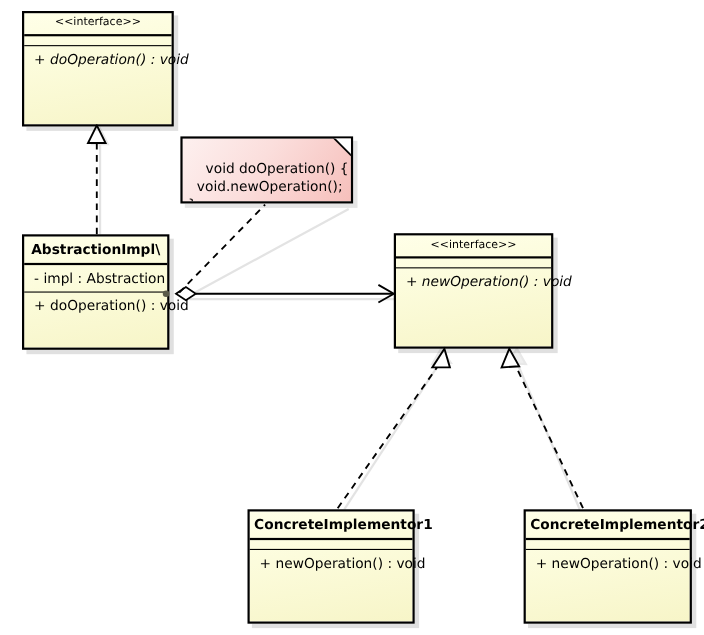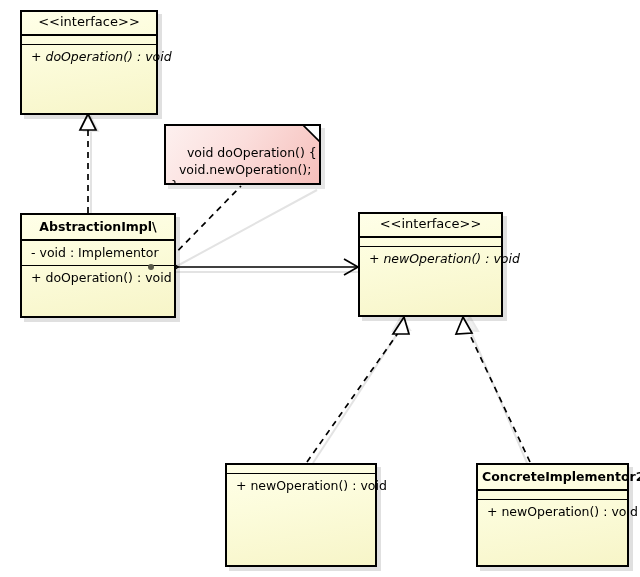--- a/index.html
+++ b/index.html
@@ -37,21 +37,21 @@
   }
   .uml-head {
     box-sizing: border-box;
     border-bottom: 2px solid #000000;
     text-align: center;
     padding: 3px 4px 4px 4px;
     line-height: 1.15;
   }
   .stereotype {
     display: block;
-    font-size: 13px;
+    font-size: 10px;
     color: #000;
     font-weight: normal;
     letter-spacing: 0px;
   }
   .cls-name {
     display: block;
     font-size: 12.5px;
     font-weight: bold;
     color: #000;
   }
@@ -171,44 +171,47 @@
     <span>void doOperation() {
   void.newOperation();
 }</span>
     <svg class="note-fold-line" viewBox="0 0 17 17" xmlns="http://www.w3.org/2000/svg">
       <polygon points="17,0 0,0 17,17" fill="#ffffff"></polygon>
       <polyline points="0,0 17,17" fill="none" stroke="#000000" stroke-width="1.6"></polyline>
       <polyline points="0,0 0,0" fill="none" stroke="#000000" stroke-width="1.6"></polyline>
     </svg>
   </div>
 
-  <div class="uml-class" style="left:20px; top:213px; width:156px; height:105px;">
+  <div class="uml-class" style="left:20px; top:213px; width:134px; height:105px;">
     <div class="uml-head" style="padding-top:5px; padding-bottom:5px;">
       <span class="cls-name">AbstractionImpl\</span>
     </div>
     <div class="uml-compartment bordered">
-      <div>- void : Implementor</div>
+      <div>- impl : Abstraction</div>
     </div>
     <div class="uml-compartment">
       <div>+ doOperation() : void</div>
     </div>
   </div>
   <div class="anchor-dot" style="left:148px; top:264px;"></div>
 
   <div class="uml-class" style="left:358px; top:212px; width:145px; height:105px;">
     <div class="uml-head">
       <span class="stereotype">&lt;&lt;interface&gt;&gt;</span>
     </div>
     <div class="uml-compartment thin"></div>
     <div class="uml-compartment">
       <div class="italic">+ newOperation() : void</div>
     </div>
   </div>
 
   <div class="uml-class" style="left:225px; top:463px; width:152px; height:104px;">
+    <div class="uml-head" style="padding-top:5px; padding-bottom:5px;">
+      <span class="cls-name">ConcreteImplementor1</span>
+    </div>
     <div class="uml-compartment thin"></div>
     <div class="uml-compartment">
       <div>+ newOperation() : void</div>
     </div>
   </div>
 
   <div class="uml-class" style="left:476px; top:463px; width:153px; height:104px;">
     <div class="uml-head" style="padding-top:5px; padding-bottom:5px;">
       <span class="cls-name">ConcreteImplementor2</span>
     </div>

